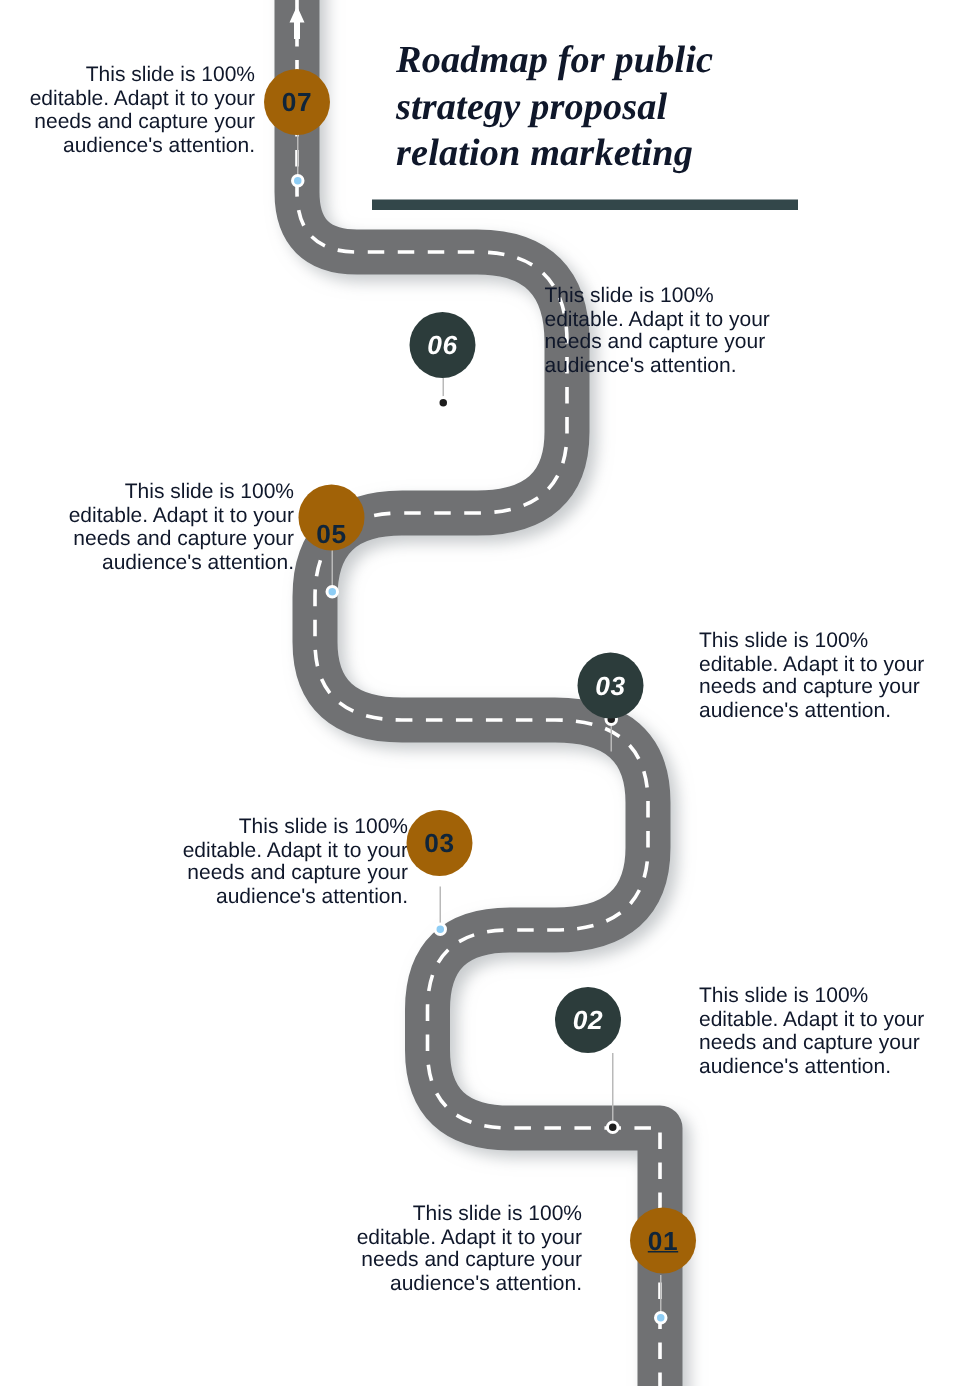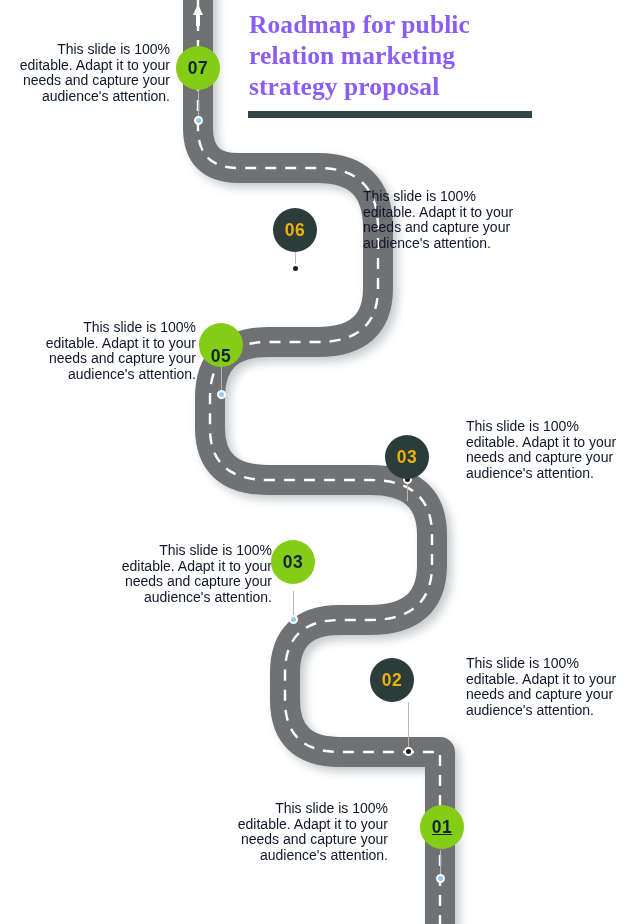--- a/index.html
+++ b/index.html
@@ -18,23 +18,24 @@
   
   .title-block{
     position:absolute;
     left:248px; top:8px; width:290px;
   }
   .title-text{
     font-family:"Liberation Serif", serif;
     font-weight:bold;
     font-size:25.5px;
     line-height:31px;
-    color:#8b5cf6;
+    color:#0f172a;
     letter-spacing:.1px;
-    margin:1px;
+    margin:16px;
+    font-style:italic;
   }
   .title-rule{
     margin-top:9px;
     height:7px;
     background:#33474a;
     width:284px;
   }
 
   
   .copy{
@@ -52,22 +53,22 @@
     position:absolute;
     width:44px;height:44px;
     border-radius:50%;
     display:flex;align-items:center;justify-content:center;
     font-size:17.5px;
     font-weight:bold;
     letter-spacing:.4px;
     box-sizing:border-box;
     z-index:6;
   }
-  .badge.blue{background:#84cc16;color:#10253a;}
-  .badge.dark{background:#2c3c3b;color:#eab308;}
+  .badge.blue{background:#a16207;color:#10253a;}
+  .badge.dark{background:#2c3c3b;color:#ffffff;font-style:italic;}
 
   
   .stem{
     position:absolute;
     width:1px;
     background:#b9b9b9;
     z-index:4;
   }
   
   .roaddot{
@@ -136,22 +137,22 @@
              Q 285 752 340 752
              L 440 752
              L 440 944" fill="none" stroke="#ffffff" stroke-width="2.4" stroke-dasharray="11 9" stroke-linecap="butt"></path>
 
     <path d="M 198 4 L 193 15 L 196 15 L 196 26 L 200 26 L 200 15 L 203 15 Z" fill="#ffffff"></path>
   </svg>
 
   <div class="title-block">
     <div class="title-text">
       <div>Roadmap for public</div>
+      <div>strategy proposal</div>
       <div>relation marketing</div>
-      <div>strategy proposal</div>
     </div>
     <div class="title-rule"></div>
   </div>
 
   <div class="copy right-al" style="left:18px; top:42px;">This slide is 100% editable. Adapt it to your needs and capture your audience's attention.</div>
   <div class="stem" style="left:198px; top:90px; height:30px;"></div>
   <div class="roaddot blue" style="left:194px; top:116px;"></div>
   <div class="badge blue" style="left:176px; top:46px;">
     <span>07</span>
   </div>

